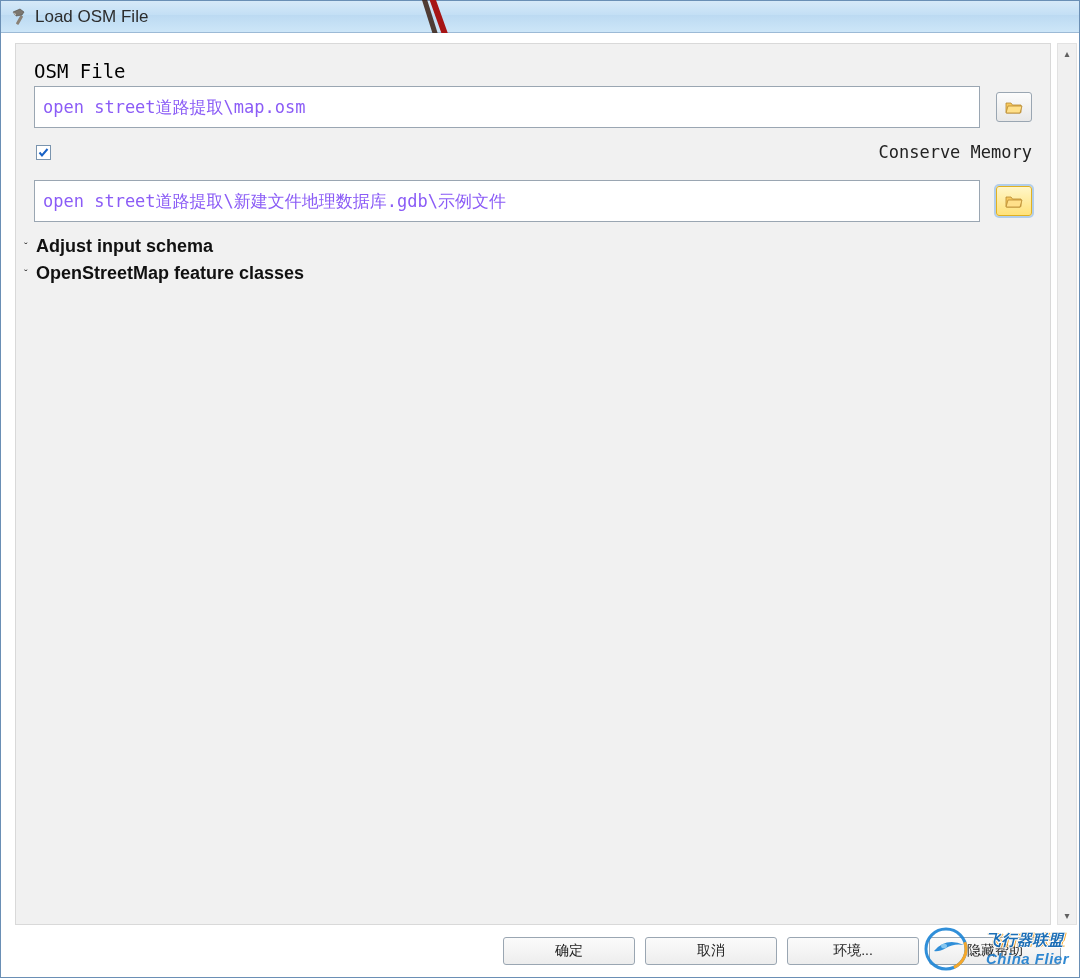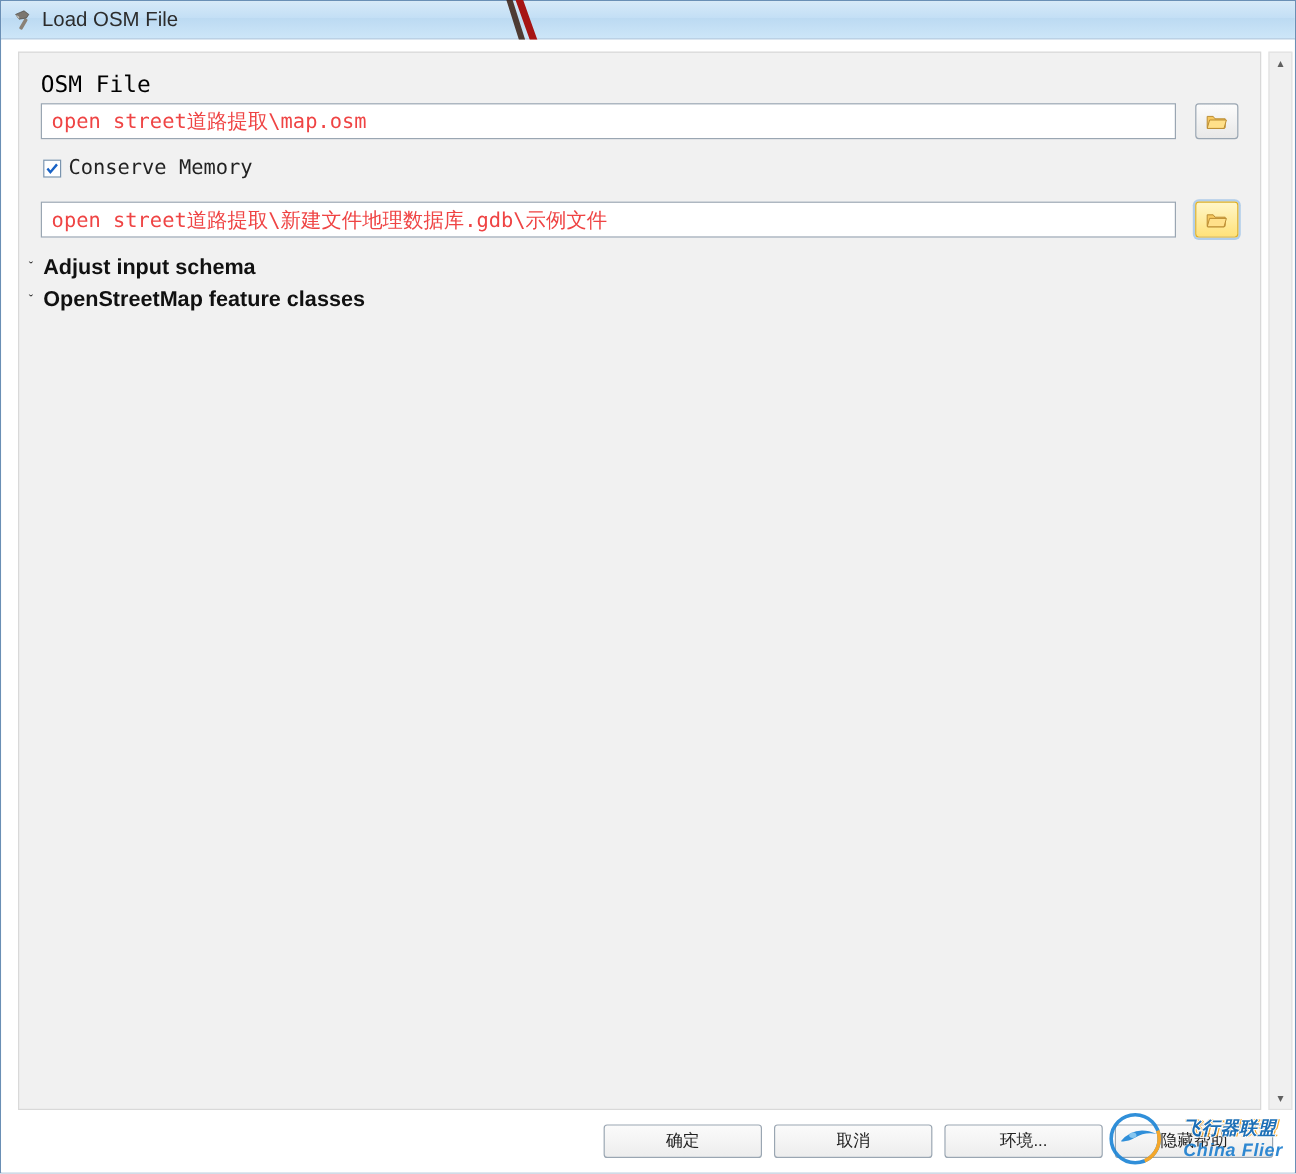--- a/index.html
+++ b/index.html
@@ -92,27 +92,27 @@
     margin-bottom: 4px;
   }
   .row {
     display: flex;
     align-items: center;
     gap: 16px;
     margin-bottom: 14px;
   }
   .textinput {
     flex: 1 1 auto;
-    height: 30px;
+    height: 42px;
     background: #fff;
     border: 1px solid #9aa6b2;
     padding: 0 8px;
     font-family: "SimSun", "NSimSun", "MS Song", monospace;
     font-size: 17px;
-    color: #ef4444;
+    color: #8b5cf6;
     display: flex;
     align-items: center;
     white-space: nowrap;
     overflow: hidden;
   }
   .browse-btn {
     width: 36px; height: 30px;
     background: linear-gradient(to bottom, #fcfcfc, #e8e8e8);
     border: 1px solid #9aa6b2;
     border-radius: 3px;
@@ -124,20 +124,21 @@
     border: 1px solid #e0b122;
     box-shadow: 0 0 0 2px rgba(60,140,220,0.35);
   }
   .folder-svg { display:block; }
 
   .checkbox-row {
     display: flex;
     align-items: center;
     gap: 6px;
     margin: 6px 0 18px 2px;
+    justify-content: space-between;
   }
   .checkbox {
     width: 15px; height: 15px;
     background: #fff;
     border: 1px solid #7a94ae;
     display: flex; align-items: center; justify-content: center;
     cursor: pointer;
   }
   .checkbox .tick {
     width: 11px; height: 11px;

